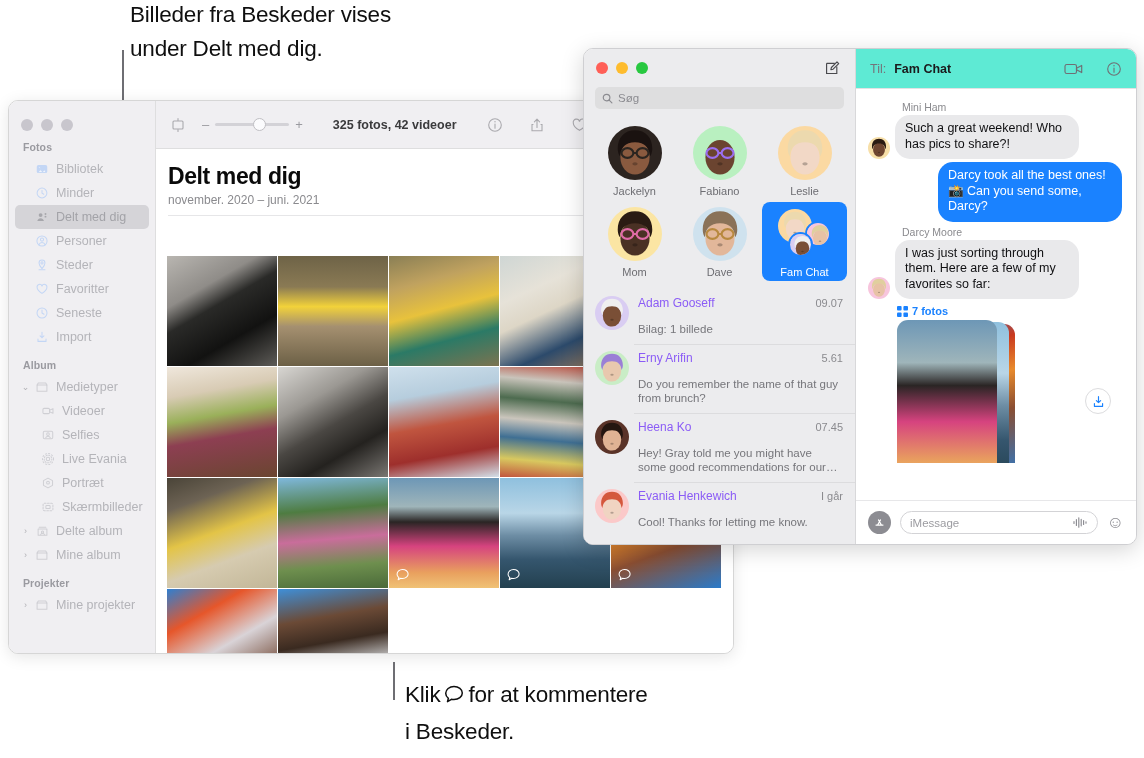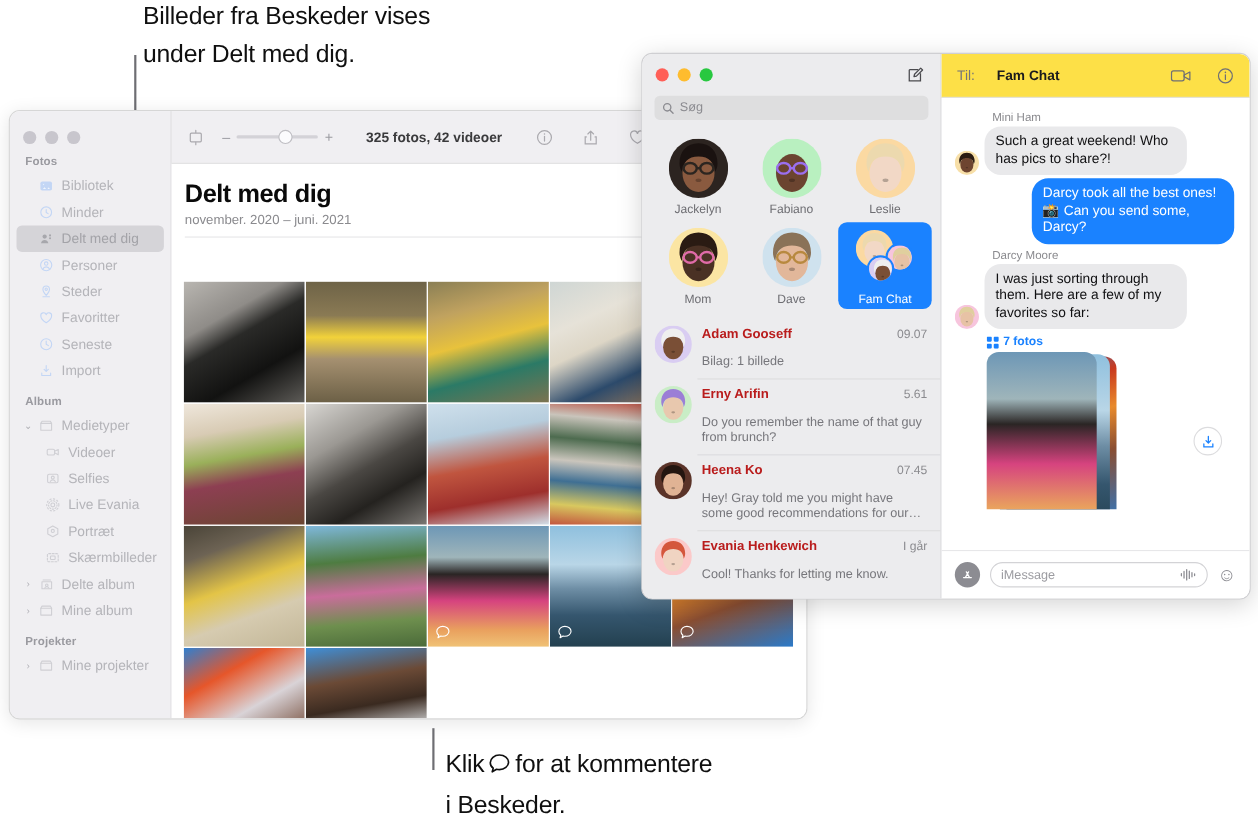--- a/index.html
+++ b/index.html
@@ -170,30 +170,30 @@
 
   #convo-list { padding: 2px 0 0 0; }
   .convo { display: flex; padding: 7px 12px 8px 11px; gap: 9px; position: relative; }
   .convo + .convo::before {
     content: ""; position: absolute; left: 50px; right: 0; top: 0;
     height: 1px; background: #dcdcde;
   }
   .cv-av { width: 34px; height: 34px; border-radius: 50%; flex: 0 0 34px; overflow:hidden; position:relative; }
   .cv-body { flex: 1; min-width: 0; }
   .cv-top { display: flex; justify-content: space-between; align-items: baseline; }
-  .cv-name { font-size: 12px; font-weight: bold; color: #b91c1c; }
+  .cv-name { font-size: 12px; font-weight: normal; color: #8b5cf6; }
   .cv-time { font-size: 11px; color: #8a8a8e; white-space: nowrap; padding-left: 6px; }
   .cv-prev { font-size: 11.5px; color: #76767b; line-height: 14px; margin-top: 12px; }
 
   
   #msg-thread { flex: 1; display: flex; flex-direction: column; background: #fff; min-width:0; }
   #thread-header {
     height: 40px; flex: 0 0 40px; border-bottom: 1px solid #e2e2e4;
-    display: flex; align-items: center; padding: 0 14px; gap: 16px;
-    background: #fde047;
+    display: flex; align-items: center; padding: 0 14px; gap: 4px;
+    background: #5eead4;
   }
   #thread-to { font-size: 12.5px; color: #74747a; }
   #thread-title { font-size: 12.5px; font-weight: bold; color: #1b1b1d; margin-left: 4px; }
   .th-icons { margin-left: auto; display: flex; gap: 22px; align-items: center; }
 
   #thread-body { flex: 1; padding: 8px 14px 4px 12px; overflow: hidden; position: relative; }
   .sender { font-size: 10.5px; color: #8a8a8e; margin: 4px 0 2px 34px; }
   .row { display: flex; align-items: flex-end; gap: 5px; margin-bottom: 3px; }
   .row.me { justify-content: flex-end; }
   .msg-av { width: 22px; height: 22px; border-radius: 50%; flex: 0 0 22px; overflow:hidden; position:relative; }

